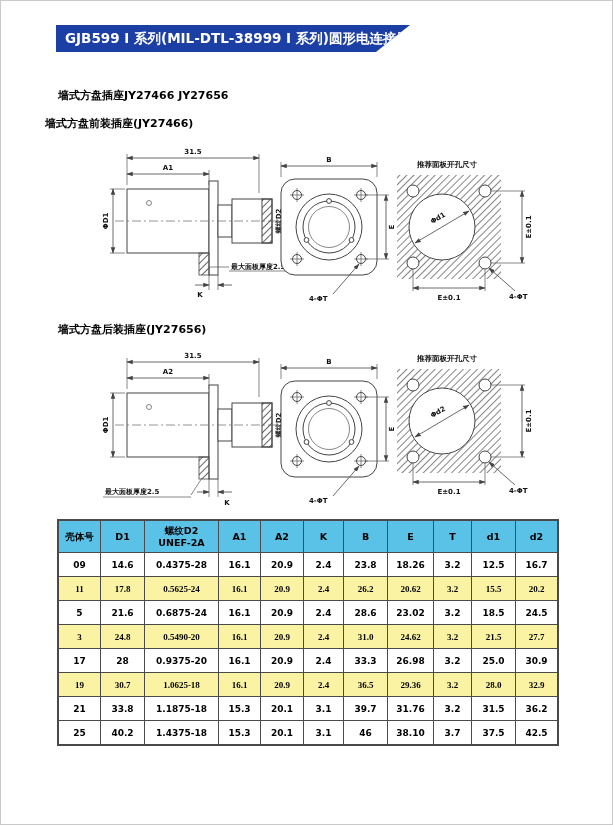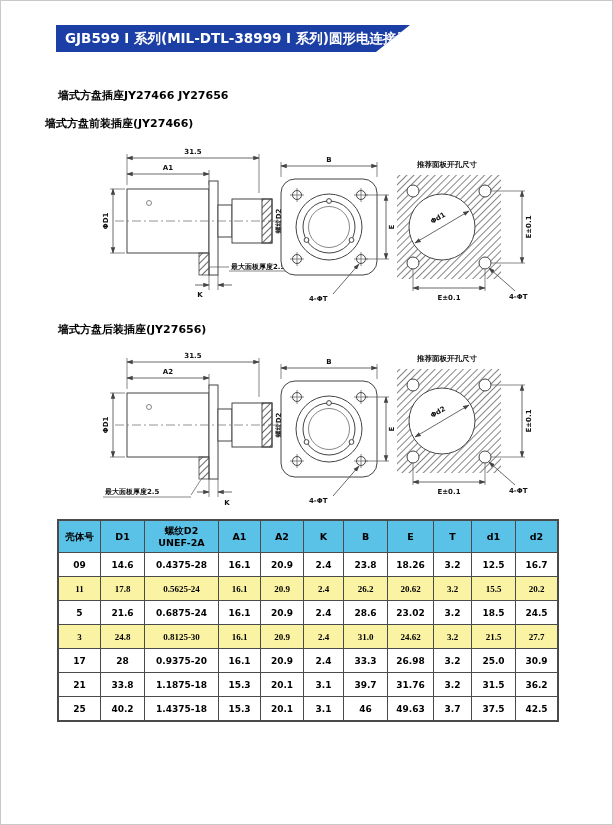--- a/index.html
+++ b/index.html
@@ -342,21 +342,21 @@
           <td>2.4</td>
           <td>28.6</td>
           <td>23.02</td>
           <td>3.2</td>
           <td>18.5</td>
           <td>24.5</td>
         </tr>
         <tr class="alt">
           <td>3</td>
           <td>24.8</td>
-          <td>0.8125-30</td>
+          <td>0.5490-20</td>
           <td>16.1</td>
           <td>20.9</td>
           <td>2.4</td>
           <td>31.0</td>
           <td>24.62</td>
           <td>3.2</td>
           <td>21.5</td>
           <td>27.7</td>
         </tr>
         <tr>
@@ -364,20 +364,33 @@
           <td>28</td>
           <td>0.9375-20</td>
           <td>16.1</td>
           <td>20.9</td>
           <td>2.4</td>
           <td>33.3</td>
           <td>26.98</td>
           <td>3.2</td>
           <td>25.0</td>
           <td>30.9</td>
+        </tr>
+        <tr class="alt">
+          <td>19</td>
+          <td>30.7</td>
+          <td>1.0625-18</td>
+          <td>16.1</td>
+          <td>20.9</td>
+          <td>2.4</td>
+          <td>36.5</td>
+          <td>29.36</td>
+          <td>3.2</td>
+          <td>28.0</td>
+          <td>32.9</td>
         </tr>
         <tr>
           <td>21</td>
           <td>33.8</td>
           <td>1.1875-18</td>
           <td>15.3</td>
           <td>20.1</td>
           <td>3.1</td>
           <td>39.7</td>
           <td>31.76</td>
@@ -386,21 +399,21 @@
           <td>36.2</td>
         </tr>
         <tr>
           <td>25</td>
           <td>40.2</td>
           <td>1.4375-18</td>
           <td>15.3</td>
           <td>20.1</td>
           <td>3.1</td>
           <td>46</td>
-          <td>49.63</td>
+          <td>38.10</td>
           <td>3.7</td>
           <td>37.5</td>
           <td>42.5</td>
         </tr>
       </tbody>
   </table>
 
 </div>
 
 </body></html>

